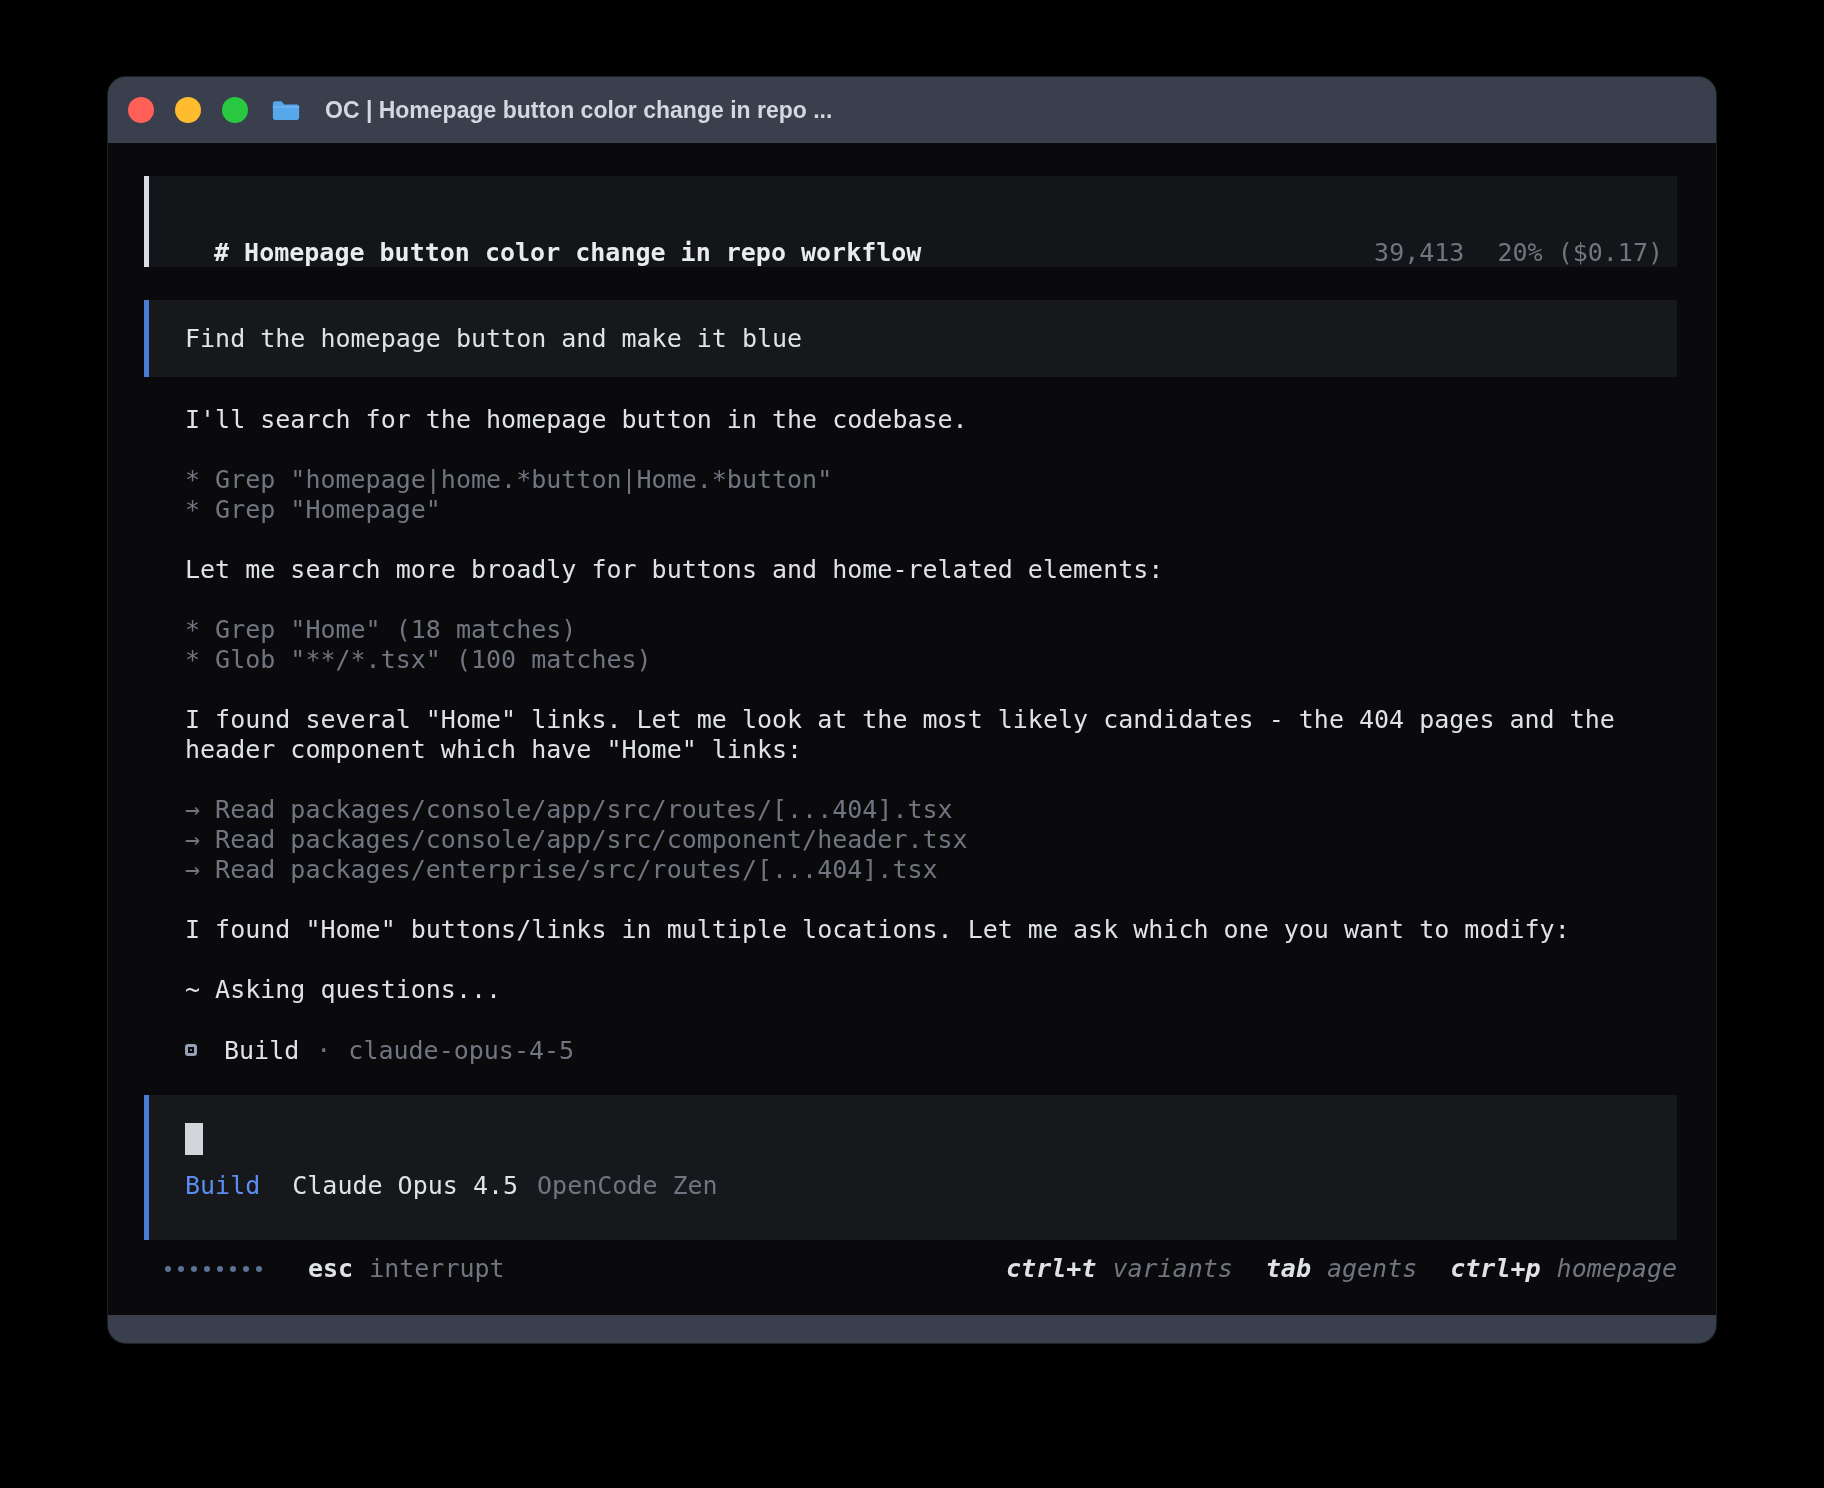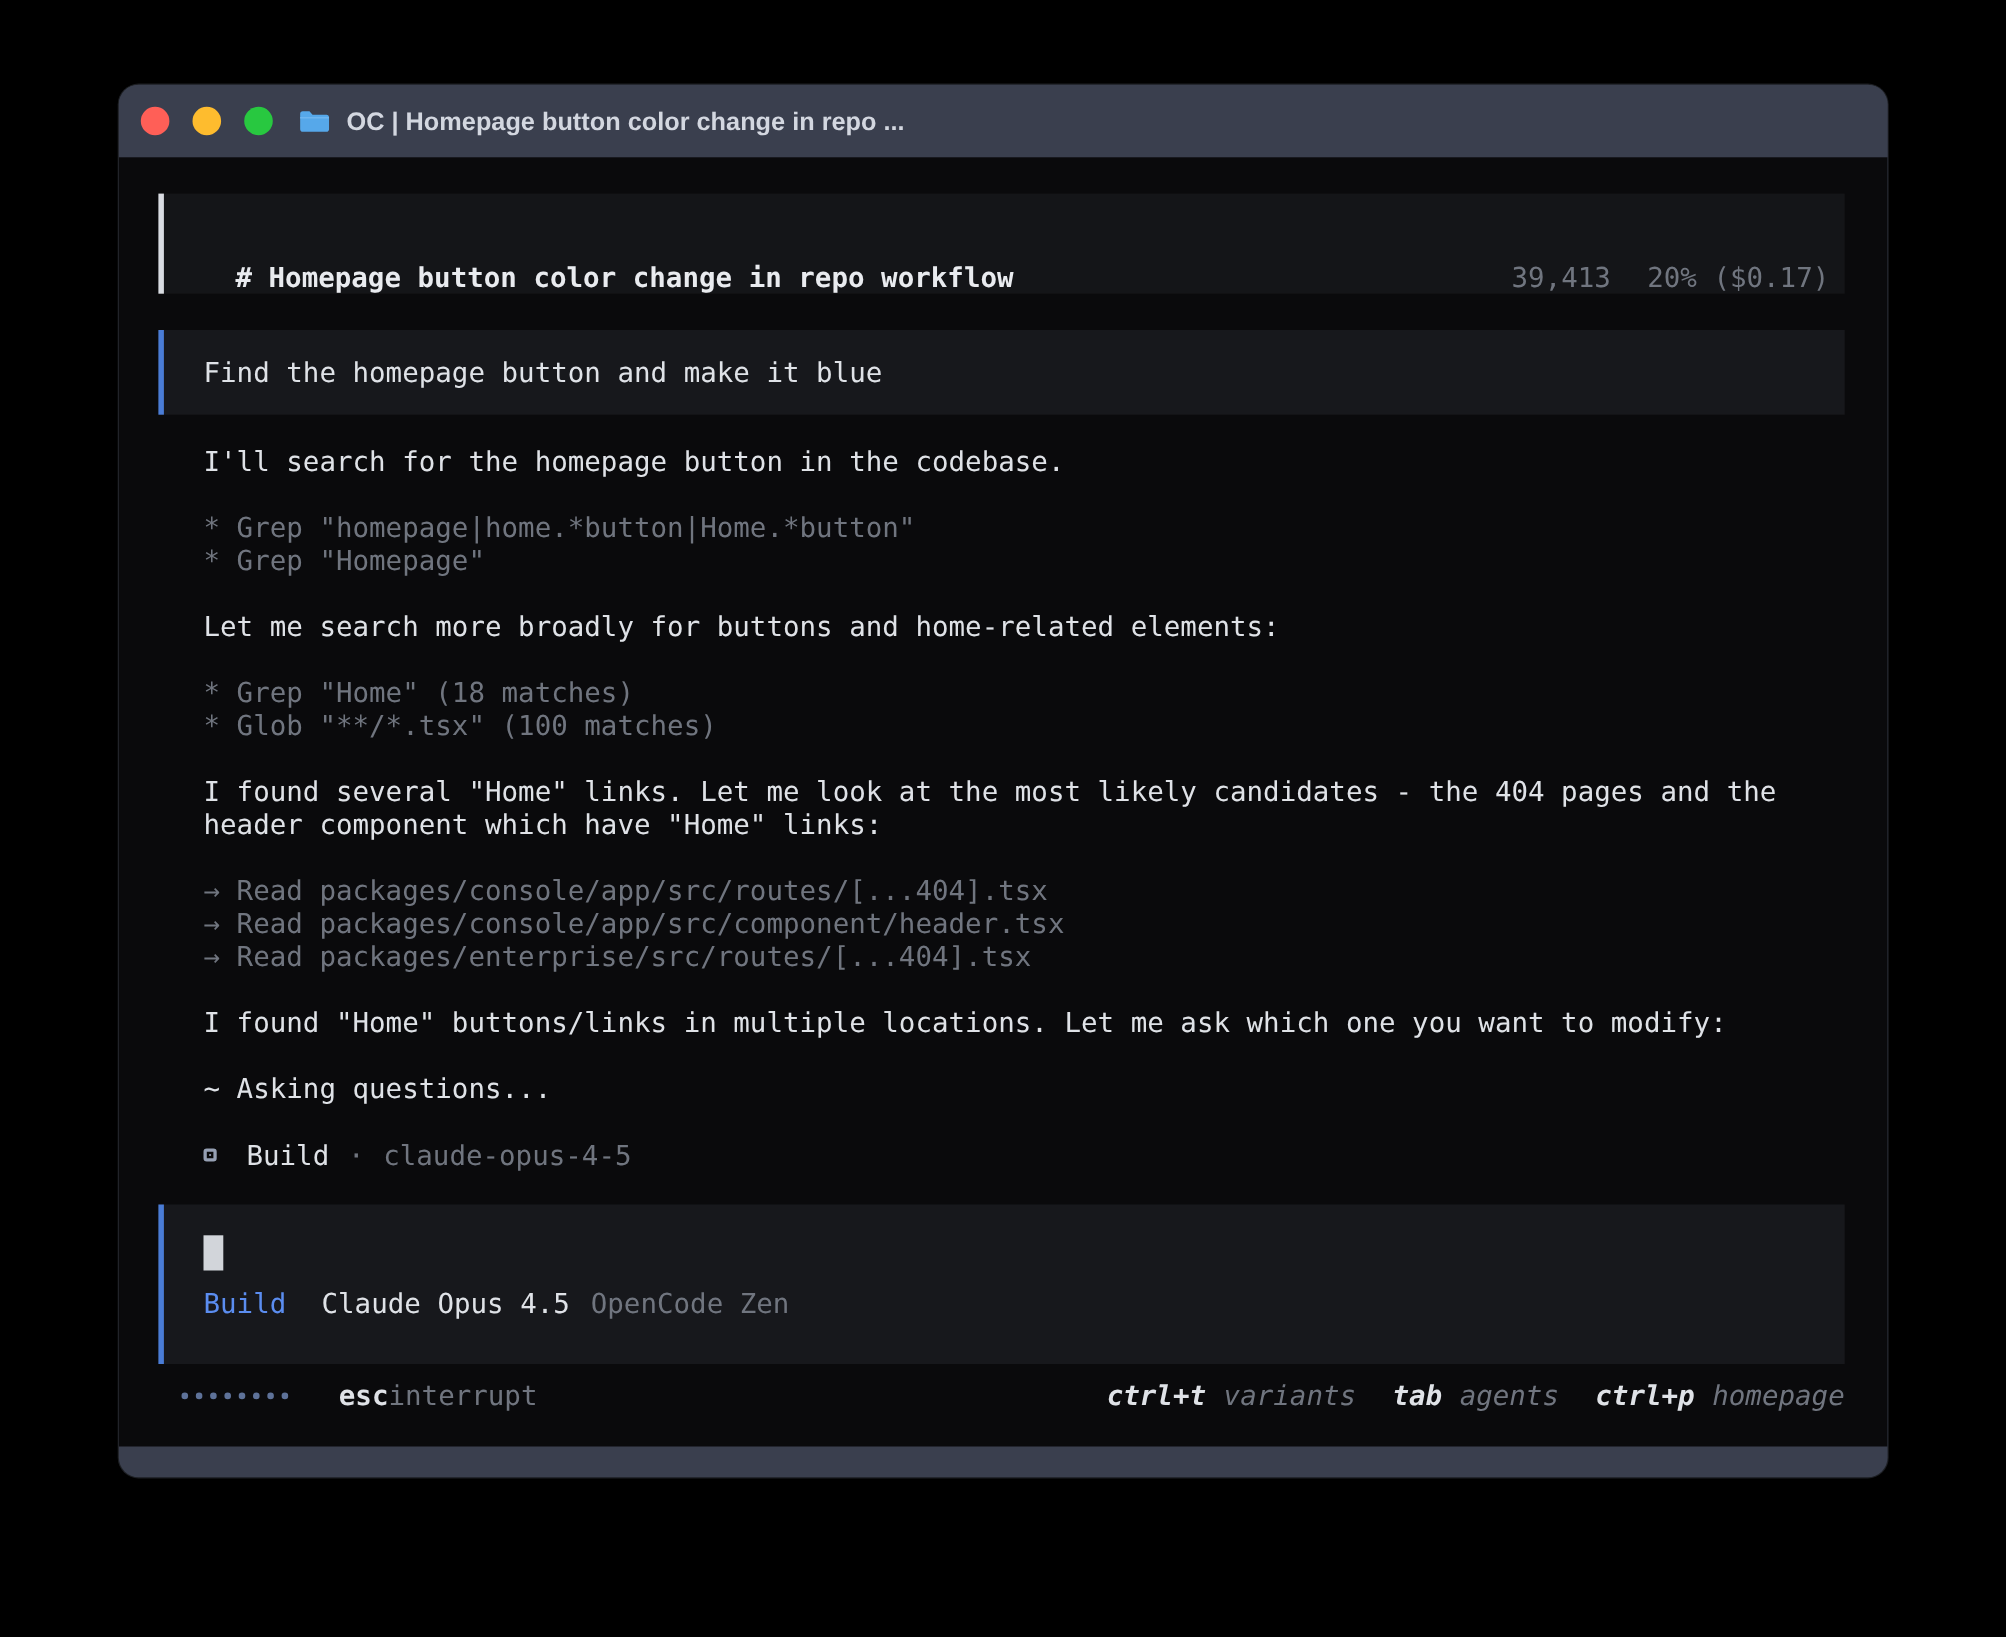--- a/index.html
+++ b/index.html
@@ -21,21 +21,21 @@
           background:var(--frame);border-radius:18px;overflow:hidden;
           box-shadow:0 0 0 1px rgba(130,140,160,0.22), 0 30px 90px rgba(0,0,0,0.75);}
   
   .titlebar{display:flex;align-items:center;height:66px;padding-left:20px;background:var(--frame);}
   .lights{display:flex;gap:21px;}
   .light{width:26px;height:26px;border-radius:50%;}
   .light.red{background:#ff5f57;}
   .light.yellow{background:#febc2e;}
   .light.green{background:#28c840;}
   .folder{margin-left:23px;display:flex;align-items:center;}
-  .wtitle{margin-left:14px;font-family:"Liberation Sans","DejaVu Sans",sans-serif;
+  .wtitle{margin-left:24px;font-family:"Liberation Sans","DejaVu Sans",sans-serif;
           font-weight:700;font-size:23px;color:#d3d7e0;white-space:nowrap;}
   
   .content{height:1172px;background:var(--term);padding:33px 39px 0 36px;overflow:hidden;
            font-size:25px;}
   .block{border-left:5px solid var(--accent);background:var(--panel);}
   .header-block{display:flex;justify-content:space-between;align-items:flex-end;height:91px;
                 background:var(--panel2);border-left-color:var(--white-border);
                 padding:0 14px 0 65px;}
   .h-title{font-weight:700;color:#e9ebef;white-space:nowrap;}
   .h-stats{display:flex;gap:33px;color:var(--muted);white-space:nowrap;}
@@ -62,21 +62,21 @@
   .mode{color:var(--blue-text);margin-right:32px;}
   .model{color:var(--text);margin-right:19px;}
   .provider{color:var(--muted);}
   
   .footer{margin-top:14px;display:flex;justify-content:space-between;align-items:center;
           padding-left:21px;white-space:nowrap;}
   .f-left{display:flex;align-items:center;}
   .spinner{display:flex;gap:7px;margin-right:46px;}
   .dot{width:6px;height:6px;border-radius:50%;background:#5e7299;}
   .fkey{color:var(--text);font-weight:700;}
-  .f-left .fkey{margin-right:0;}
+  .f-left .fkey{margin-right:16px;}
   .flabel{color:var(--muted);}
   .f-right{display:flex;gap:33px;}
   .pair{display:flex;gap:16px;font-style:italic;}
 </style>
 </head>
 <body>
 
 <div class="page">
   <div class="window">
 

